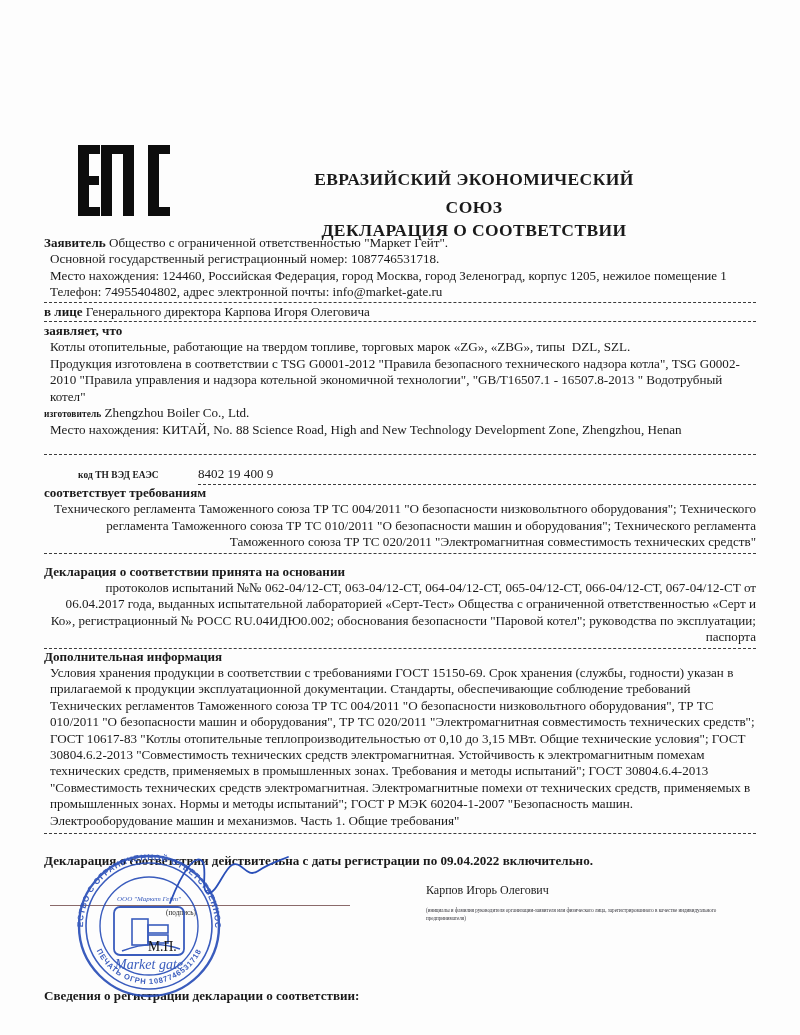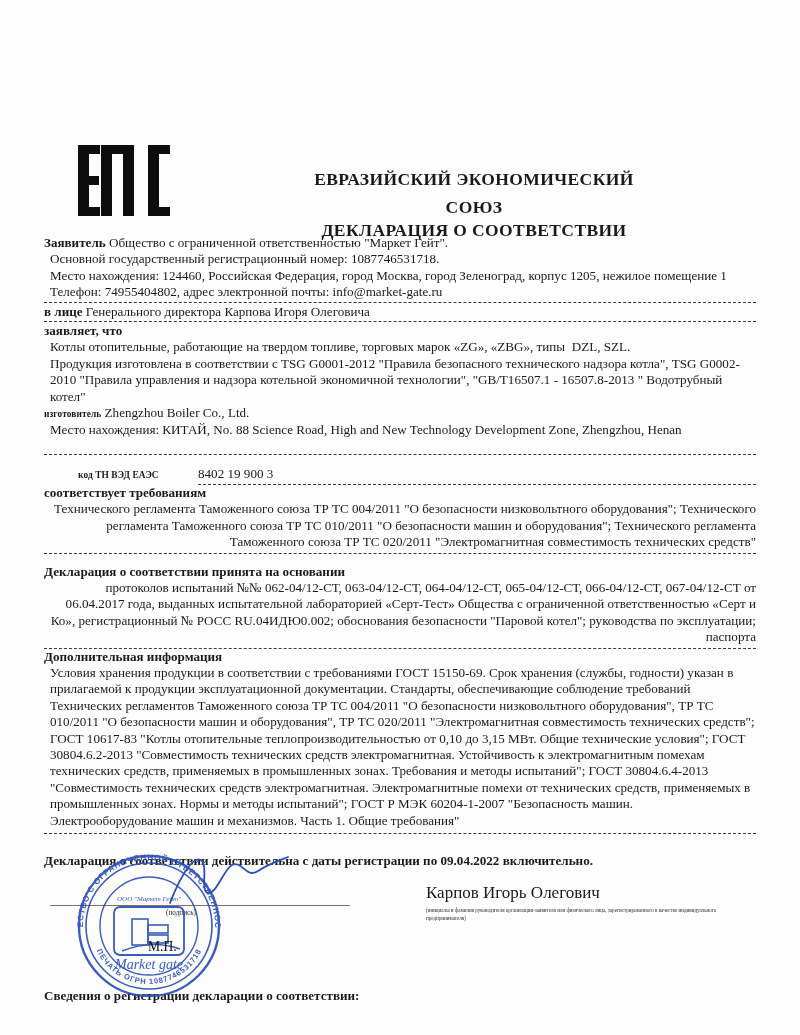--- a/index.html
+++ b/index.html
@@ -141,21 +141,21 @@
     position: absolute;
     left: 122px;
     top: 40px;
     font-size: 7.2px;
     color: #222;
   }
   .signer-name {
     position: absolute;
     left: 382px;
     top: 14px;
-    font-size: 17px;
+    font-size: 12px;
   }
   .signer-role-note {
     position: absolute;
     left: 382px;
     top: 38px;
     width: 300px;
     font-size: 5.1px;
     line-height: 7.6px;
     color: #33333a;
   }
@@ -238,21 +238,21 @@
       <div class="line indent">Место нахождения: КИТАЙ, No. 88 Science Road, High and New Technology Development Zone, Zhengzhou, Henan</div>
       <div class="gap-14"></div>
       <div class="dash-sep"></div>
     </div>
 
     <div class="gap-10"></div>
 
     <div class="block">
       <div class="kv-row">
         <div class="kv-label tiny-bold">код ТН ВЭД ЕАЭС</div>
-        <div class="kv-value">8402 19 900 3</div>
+        <div class="kv-value">8402 19 400 9</div>
       </div>
     </div>
 
     <div class="block">
       <div class="line lbl-bold">соответствует требованиям</div>
       <div class="line indent underdash">Технического регламента Таможенного союза ТР ТС 004/2011 "О безопасности низковольтного оборудования"; Технического регламента Таможенного союза ТР ТС 010/2011 "О безопасности машин и оборудования"; Технического регламента Таможенного союза ТР ТС 020/2011 "Электромагнитная совместимость технических средств"</div>
     </div>
 
     <div class="gap-10"></div>
 

